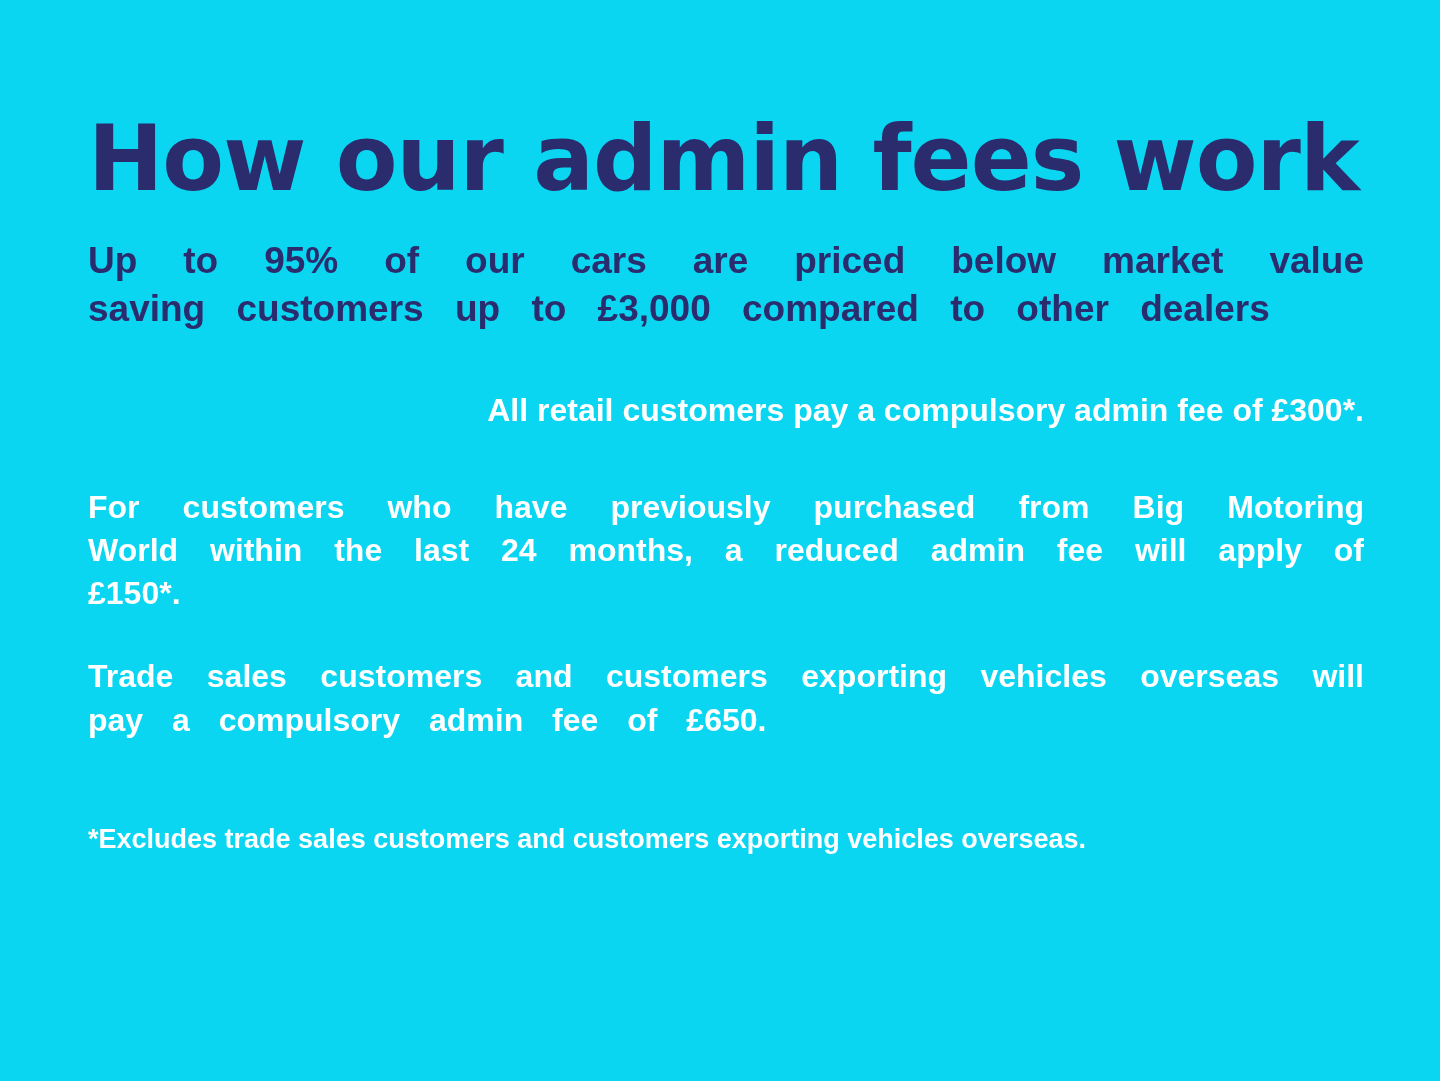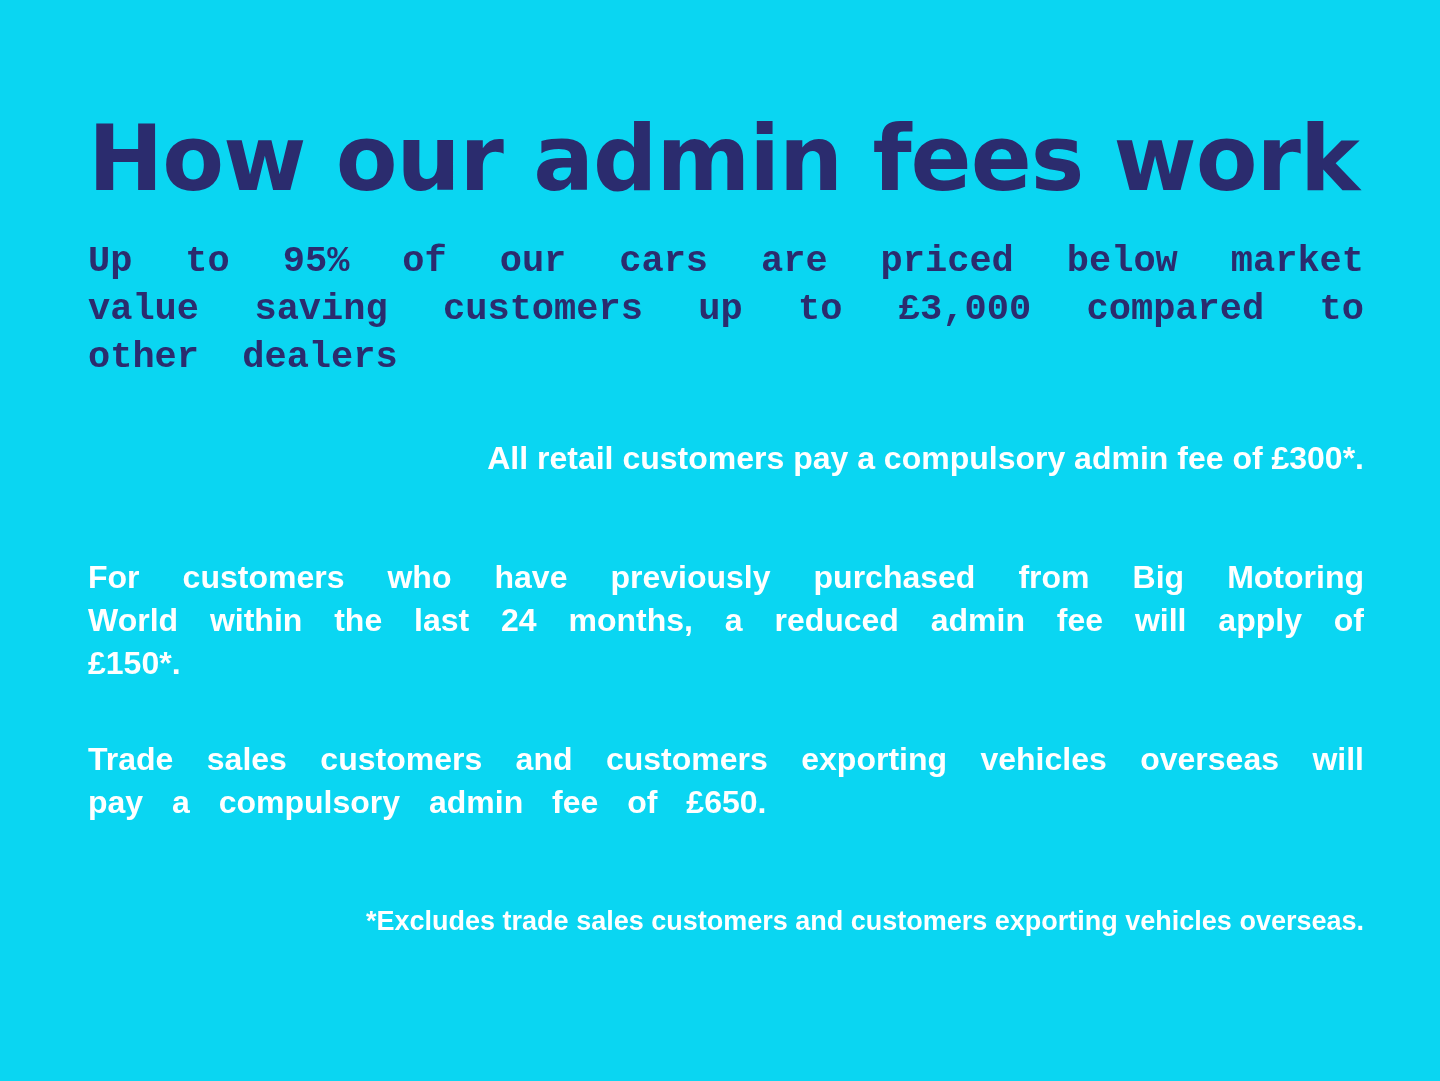--- a/index.html
+++ b/index.html
@@ -35,43 +35,43 @@
     font-family: "DejaVu Sans", sans-serif;
     font-weight: bold;
     font-size: 90px;
     line-height: 1.05;
     letter-spacing: -1px;
     color: var(--heading-navy);
     white-space: nowrap;
   }
   .subtitle {
     margin-top: 30px;
-    font-family: Liberation Mono, monospace;
+    font-family: Liberation Sans, sans-serif;
     font-weight: bold;
     font-size: 37px;
     line-height: 1.3;
     color: var(--heading-navy);
     text-align: justify;
     word-spacing: 21px;
   }
   .para {
     color: var(--text-white);
     font-weight: bold;
     font-size: 32px;
     line-height: 1.35;
   }
   .para-1 { margin-top: 56px; text-align: right; }
-  .para-2 { margin-top: 76px; text-align: justify; word-spacing: 21px; }
-  .para-3 { margin-top: 52px; text-align: justify; word-spacing: 20px; }
+  .para-2 { margin-top: 54px; text-align: justify; word-spacing: 21px; }
+  .para-3 { margin-top: 40px; text-align: justify; word-spacing: 20px; }
   .footnote {
     margin-top: 82px;
     color: var(--text-white);
     font-weight: bold;
     font-size: 27px;
-    text-align: right;
+    text-align: left;
   }
   .logo {
     position: absolute;
     right: 70px;
     bottom: 58px;
     width: 392px;
     height: 120px;
   }
   .logo-svg { width: 100%; height: 100%; overflow: visible; }
   .logo-svg text {

